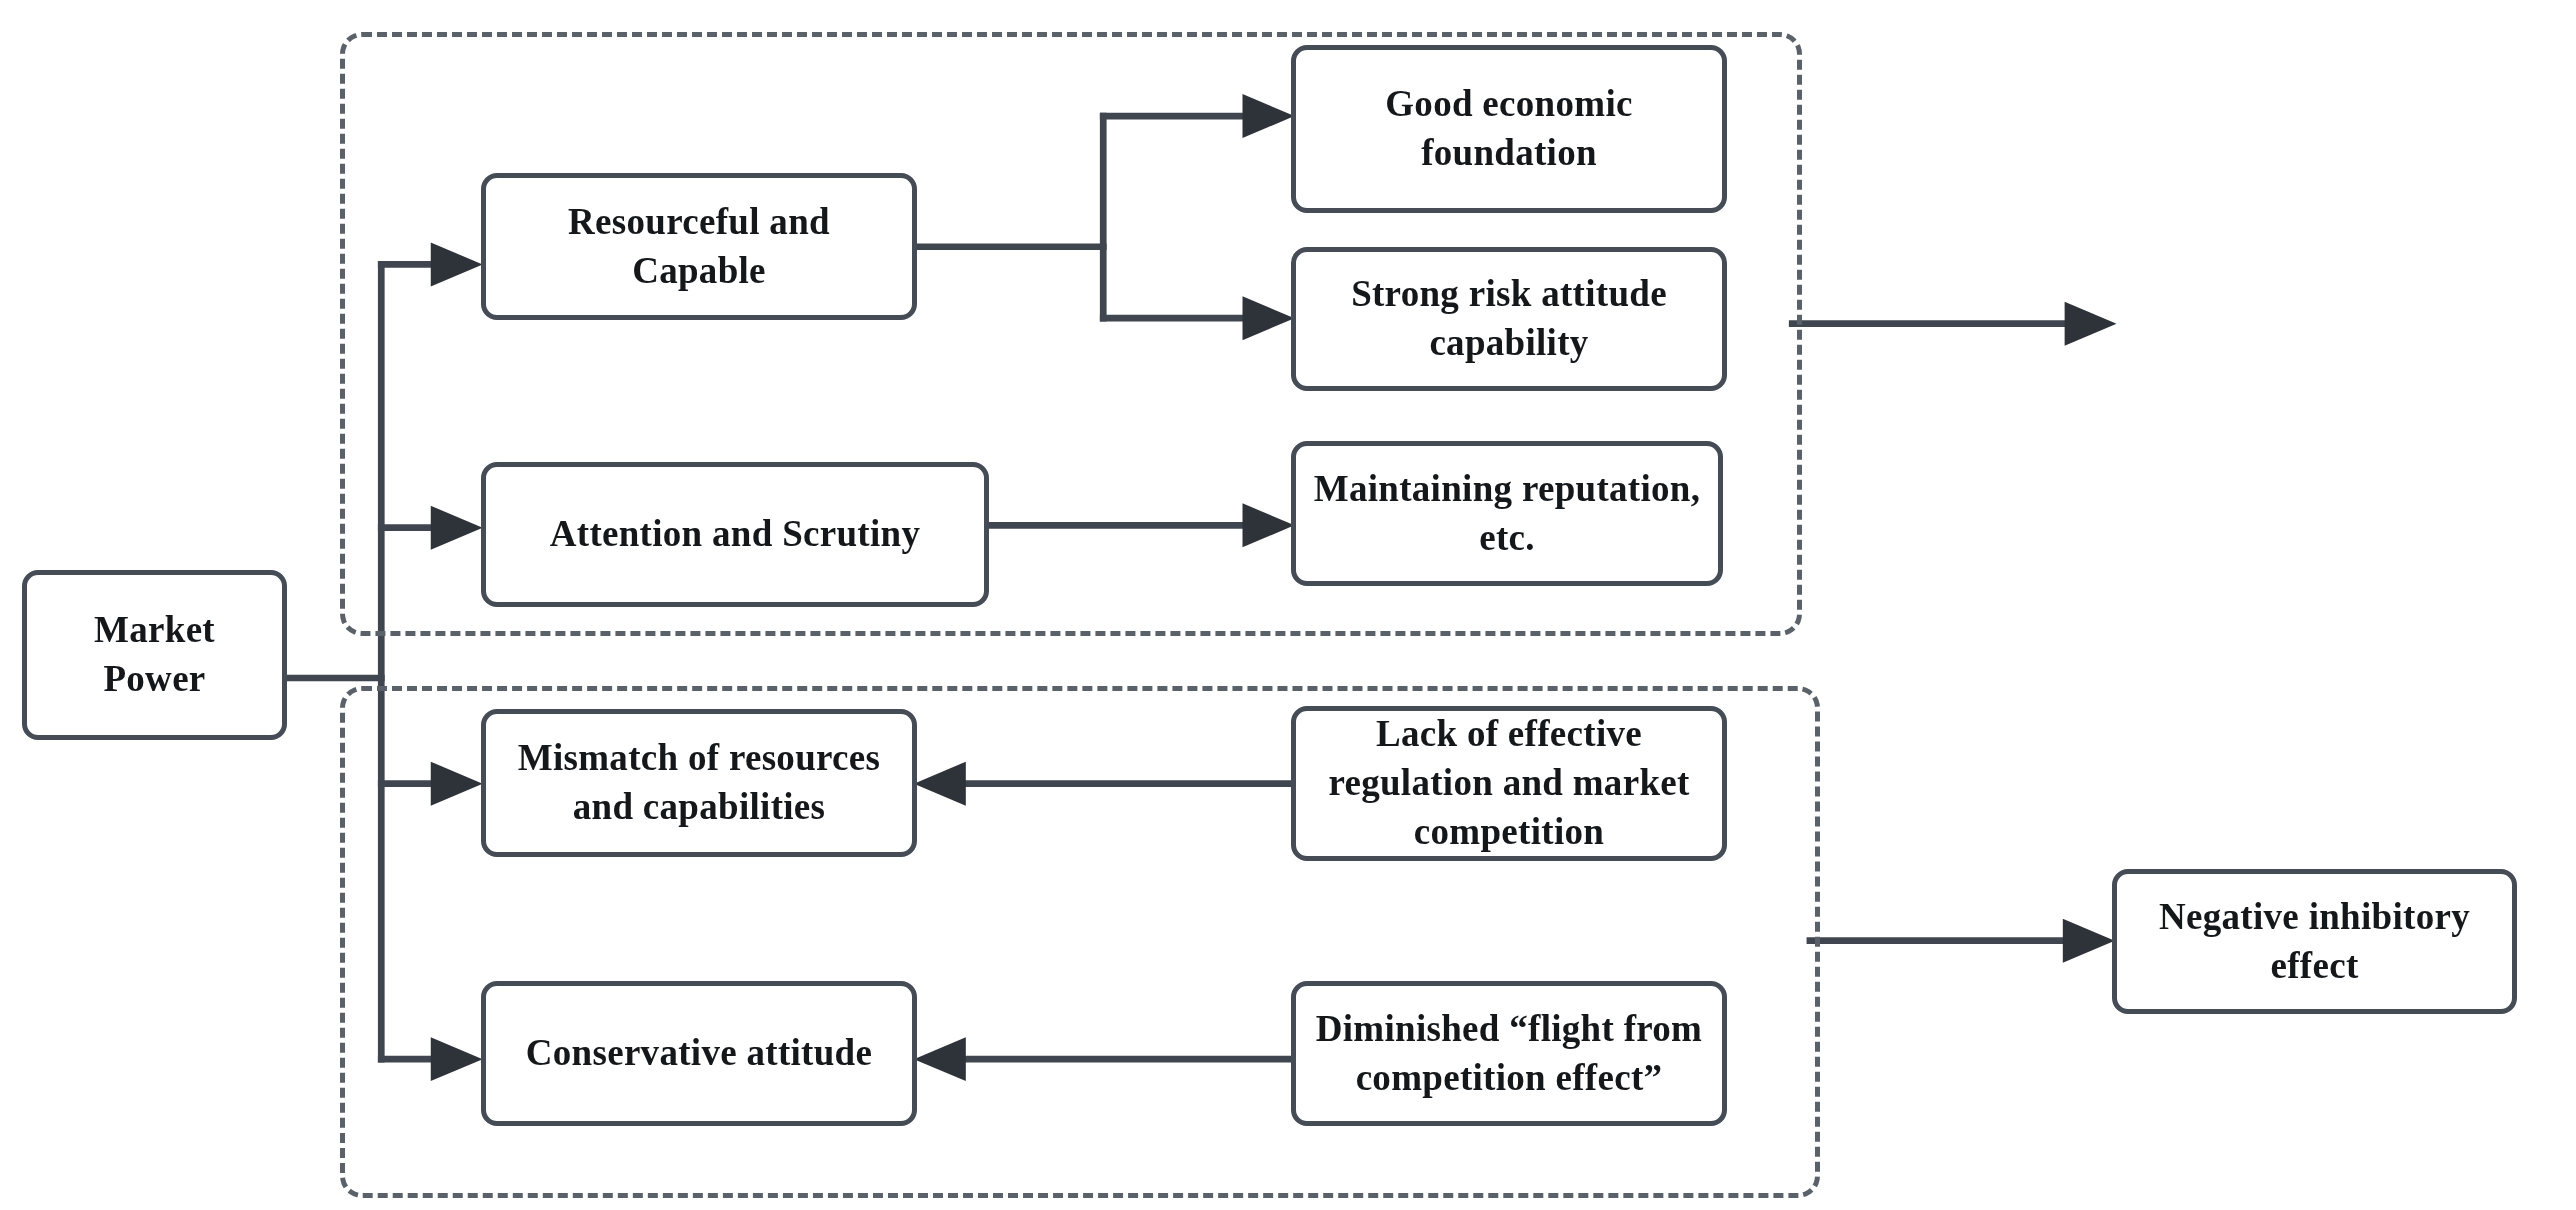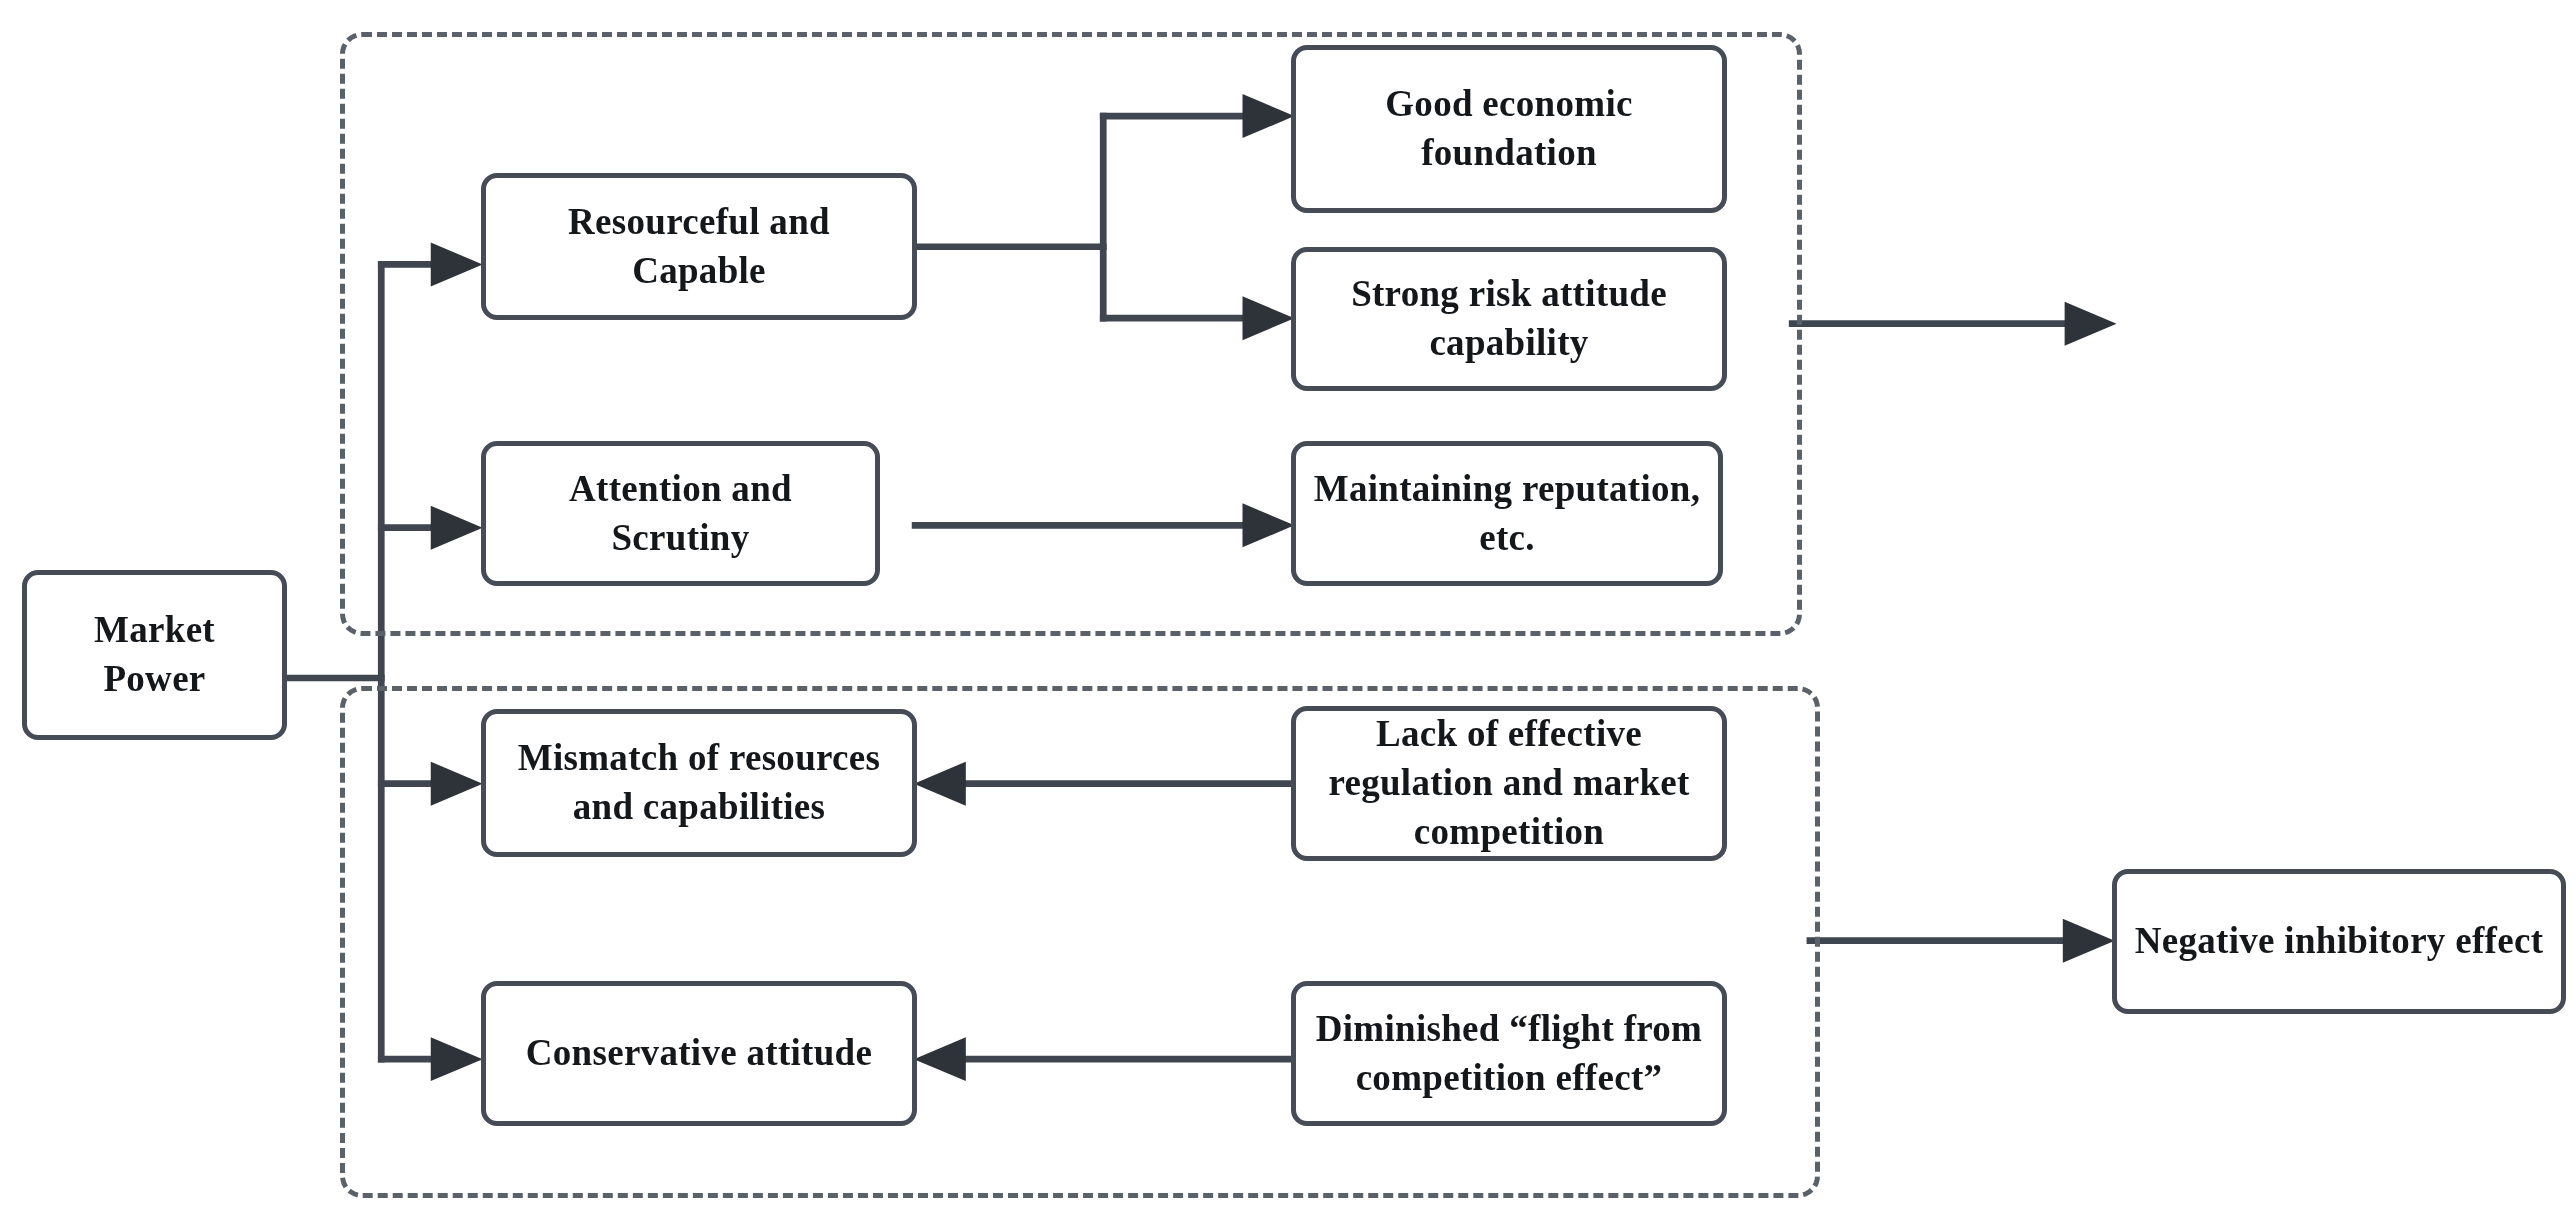--- a/index.html
+++ b/index.html
@@ -43,30 +43,30 @@
   .node .label {
     font-weight: bold;
     font-size: 37px;
     line-height: 1.32;
     color: #15181b;
     letter-spacing: 0.3px;
   }
   
   .n-market       { left: 22px;   top: 570px;  width: 265px; height: 170px; }
   .n-resourceful  { left: 481px;  top: 173px;  width: 436px; height: 147px; }
-  .n-attention    { left: 481px;  top: 441px;  width: 399px; height: 145px; }
+  .n-attention    { left: 481px;  top: 462px;  width: 508px; height: 145px; }
   .n-good         { left: 1291px; top: 45px;   width: 436px; height: 168px; }
   .n-strong       { left: 1291px; top: 247px;  width: 436px; height: 144px; }
   .n-maintaining  { left: 1291px; top: 441px;  width: 432px; height: 145px; }
   .n-positive     { left: 2113px; top: 247px;  width: 437px; height: 150px; }
   .n-mismatch     { left: 481px;  top: 709px; width: 436px; height: 148px; }
   .n-lack         { left: 1291px; top: 706px; width: 436px; height: 155px; }
   .n-conservative { left: 481px;  top: 981px; width: 436px; height: 145px; }
   .n-diminished   { left: 1291px; top: 981px; width: 436px; height: 145px; text-align: center; }
-  .n-negative     { left: 2112px; top: 869px; width: 454px; height: 145px; }
+  .n-negative     { left: 2112px; top: 869px; width: 405px; height: 145px; }
   .g-top          { left: 340px;  top: 32px;   width: 1452px; height: 594px; }
   .g-bottom       { left: 340px;  top: 686px; width: 1470px; height: 502px; }
 </style>
 </head>
 <body>
 
 <div class="stage">
 
   <svg class="connectors" viewBox="0 0 4217 1981" xmlns="http://www.w3.org/2000/svg">
     <g stroke="#3f4650" stroke-width="11" fill="none" stroke-linecap="square">

